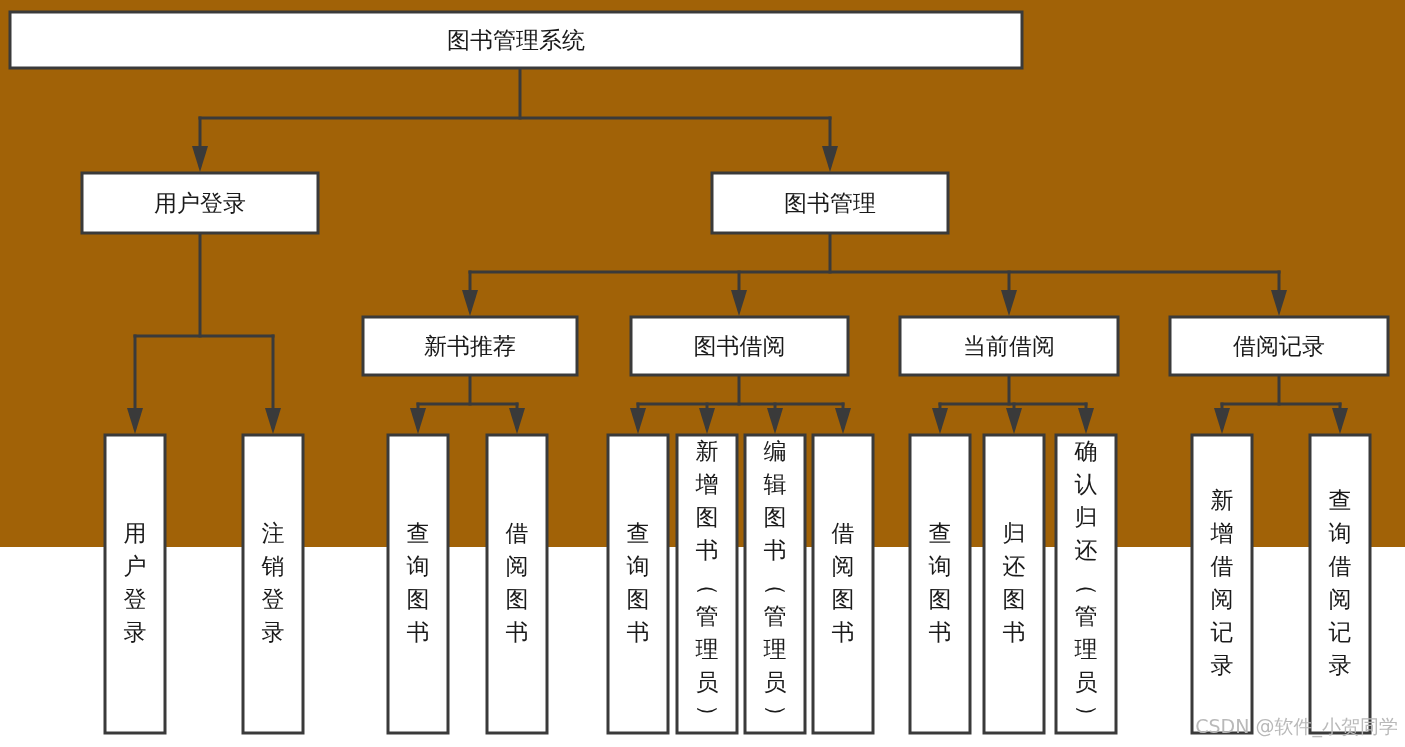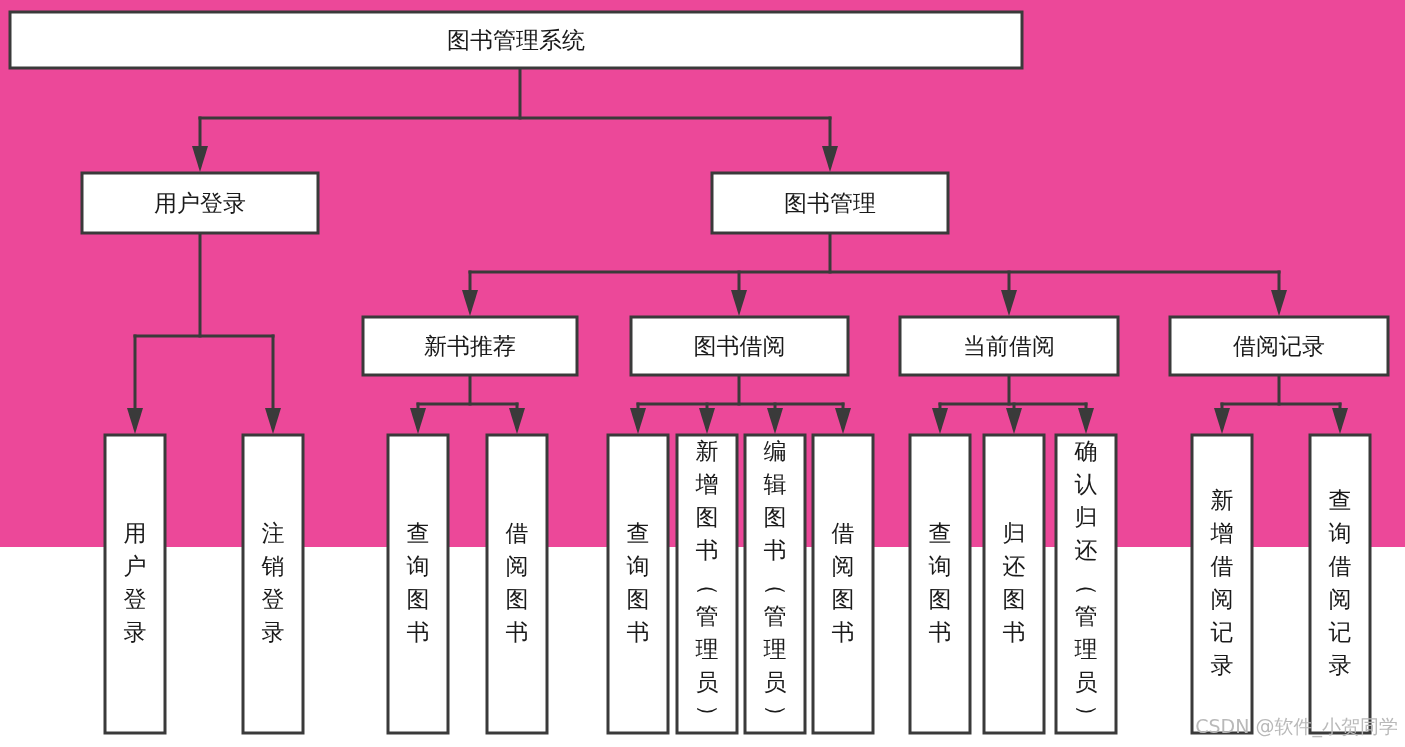--- a/index.html
+++ b/index.html
@@ -11,21 +11,21 @@
   body {
     width: 1405px;
     height: 747px;
     font-family: "DejaVu Sans", "Liberation Sans", sans-serif;
     overflow: hidden;
   }
   #diagram-root {
     position: relative;
     width: 1405px;
     height: 547px;
-    background: #ec4899;
+    background: #a16207;
   }
   svg.diagram-canvas {
     position: absolute;
     top: 0;
     left: 0;
     width: 1405px;
     height: 747px;
     display: block;
   }
   .node-box {

